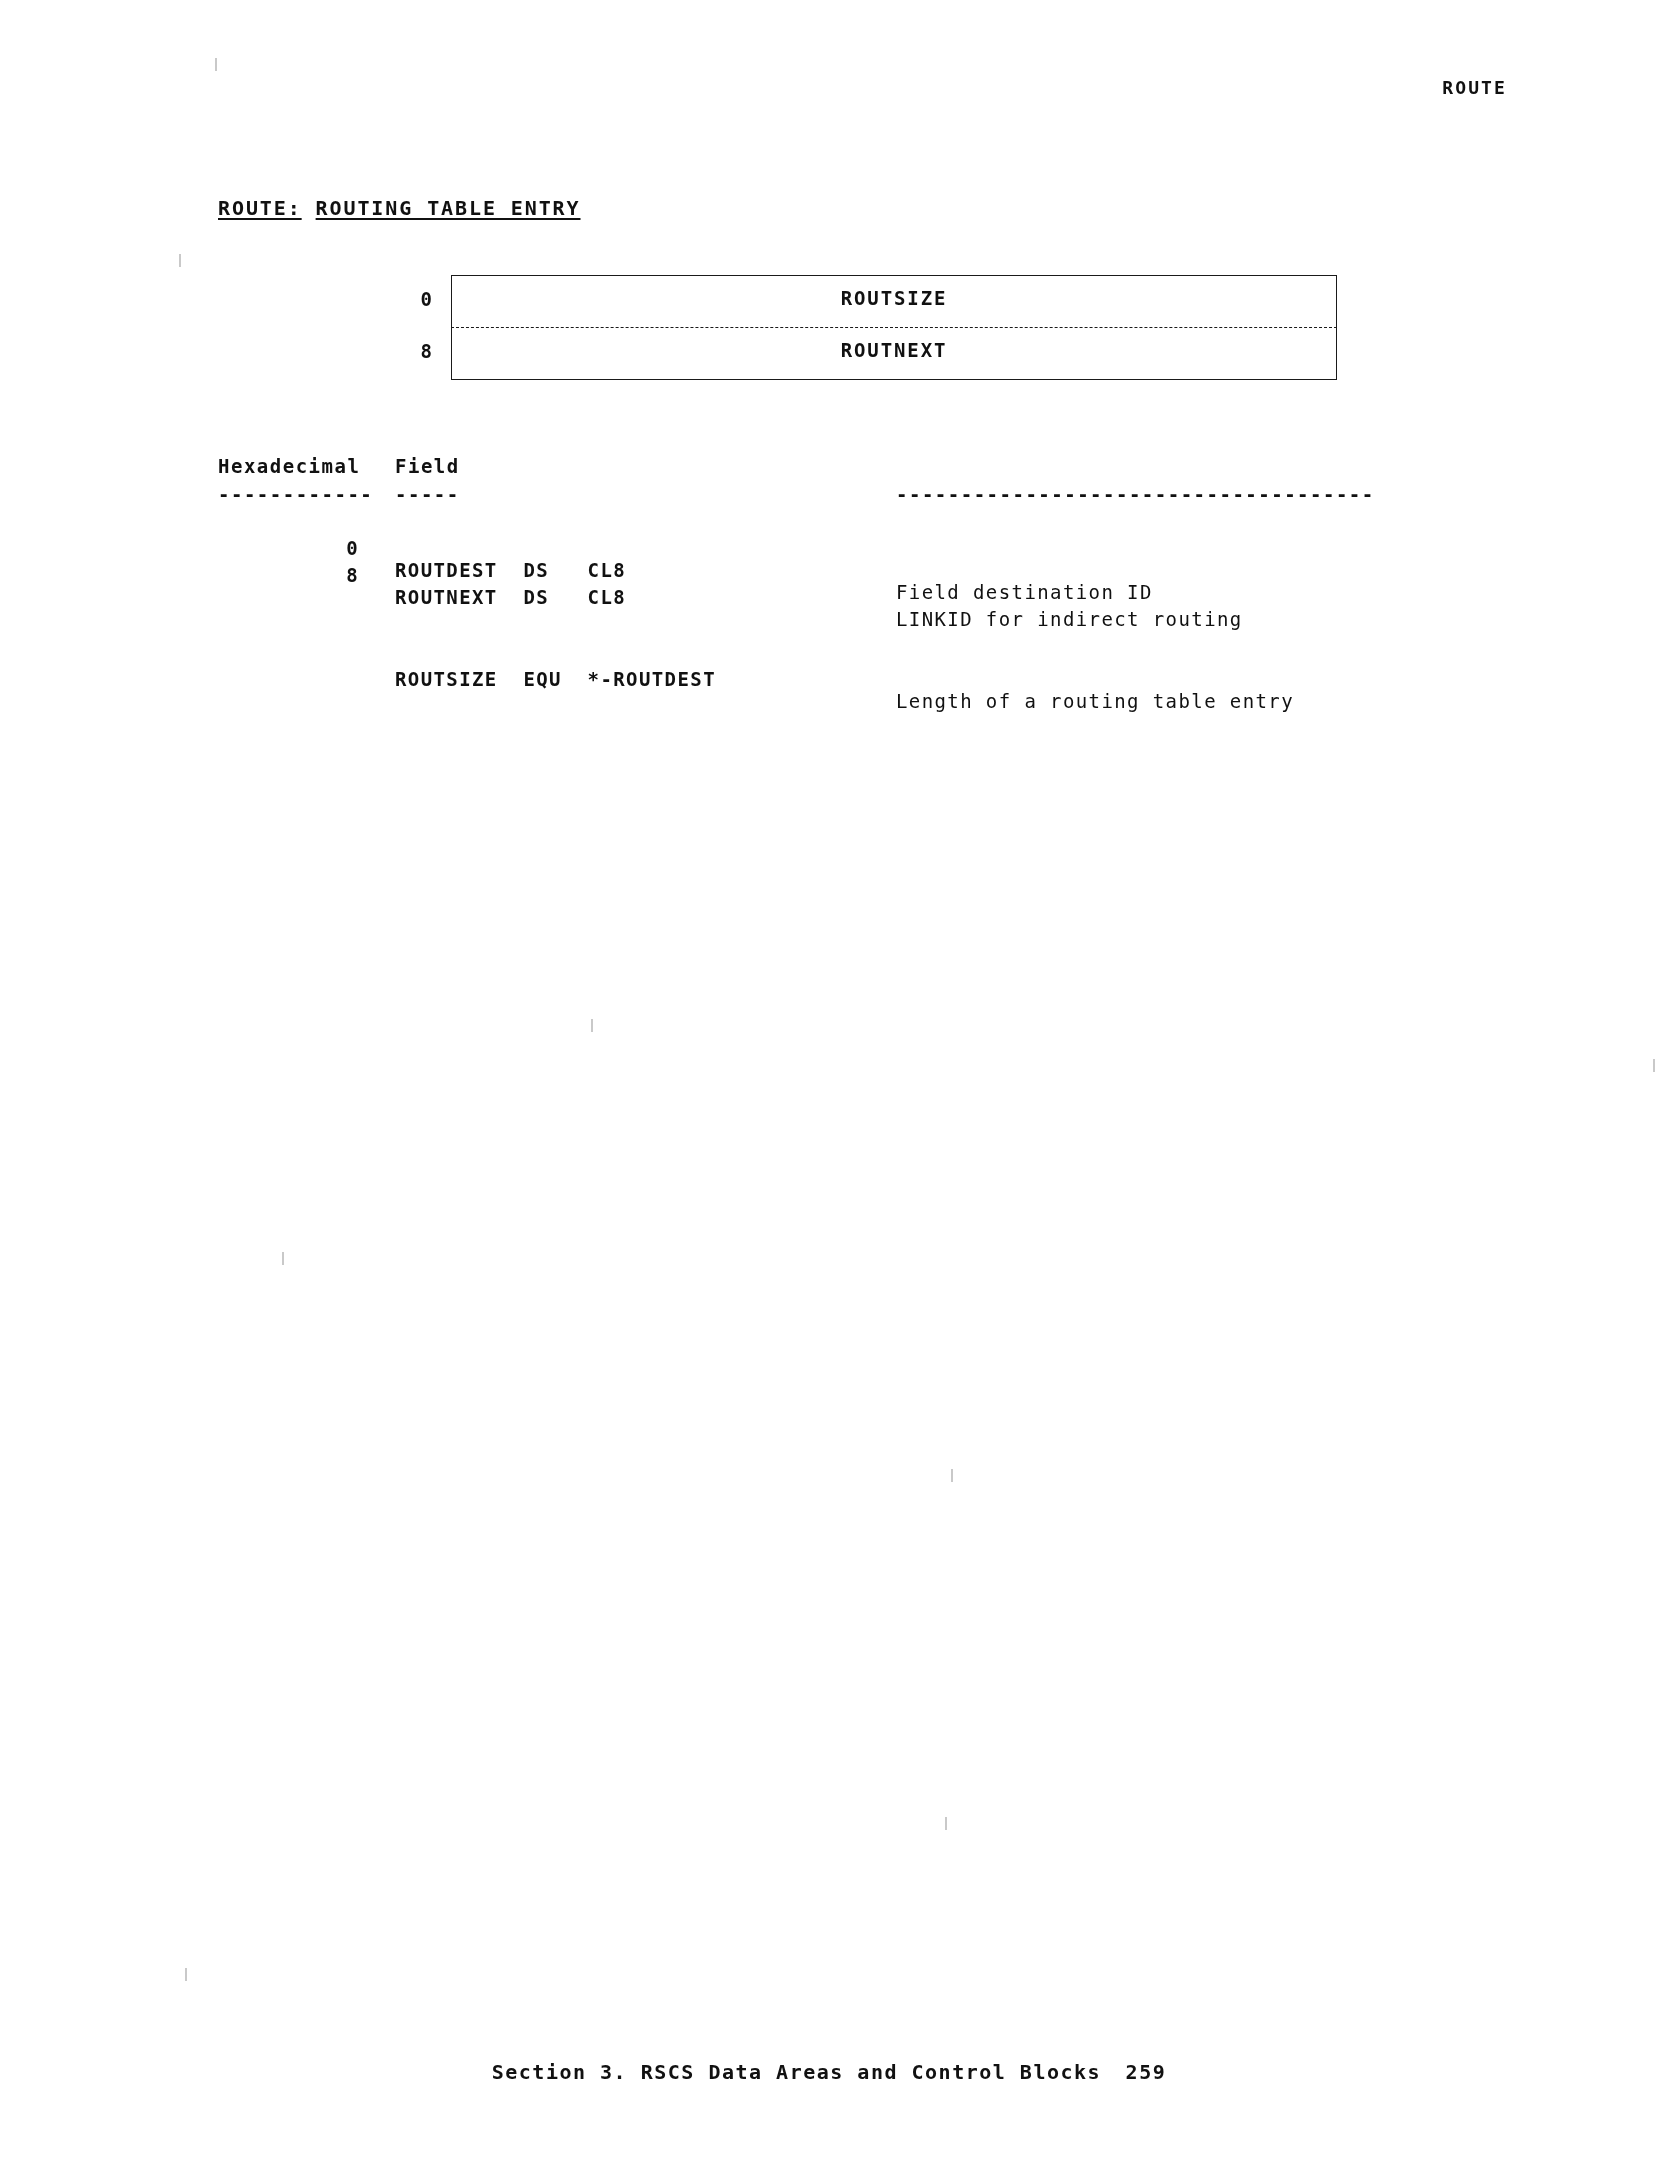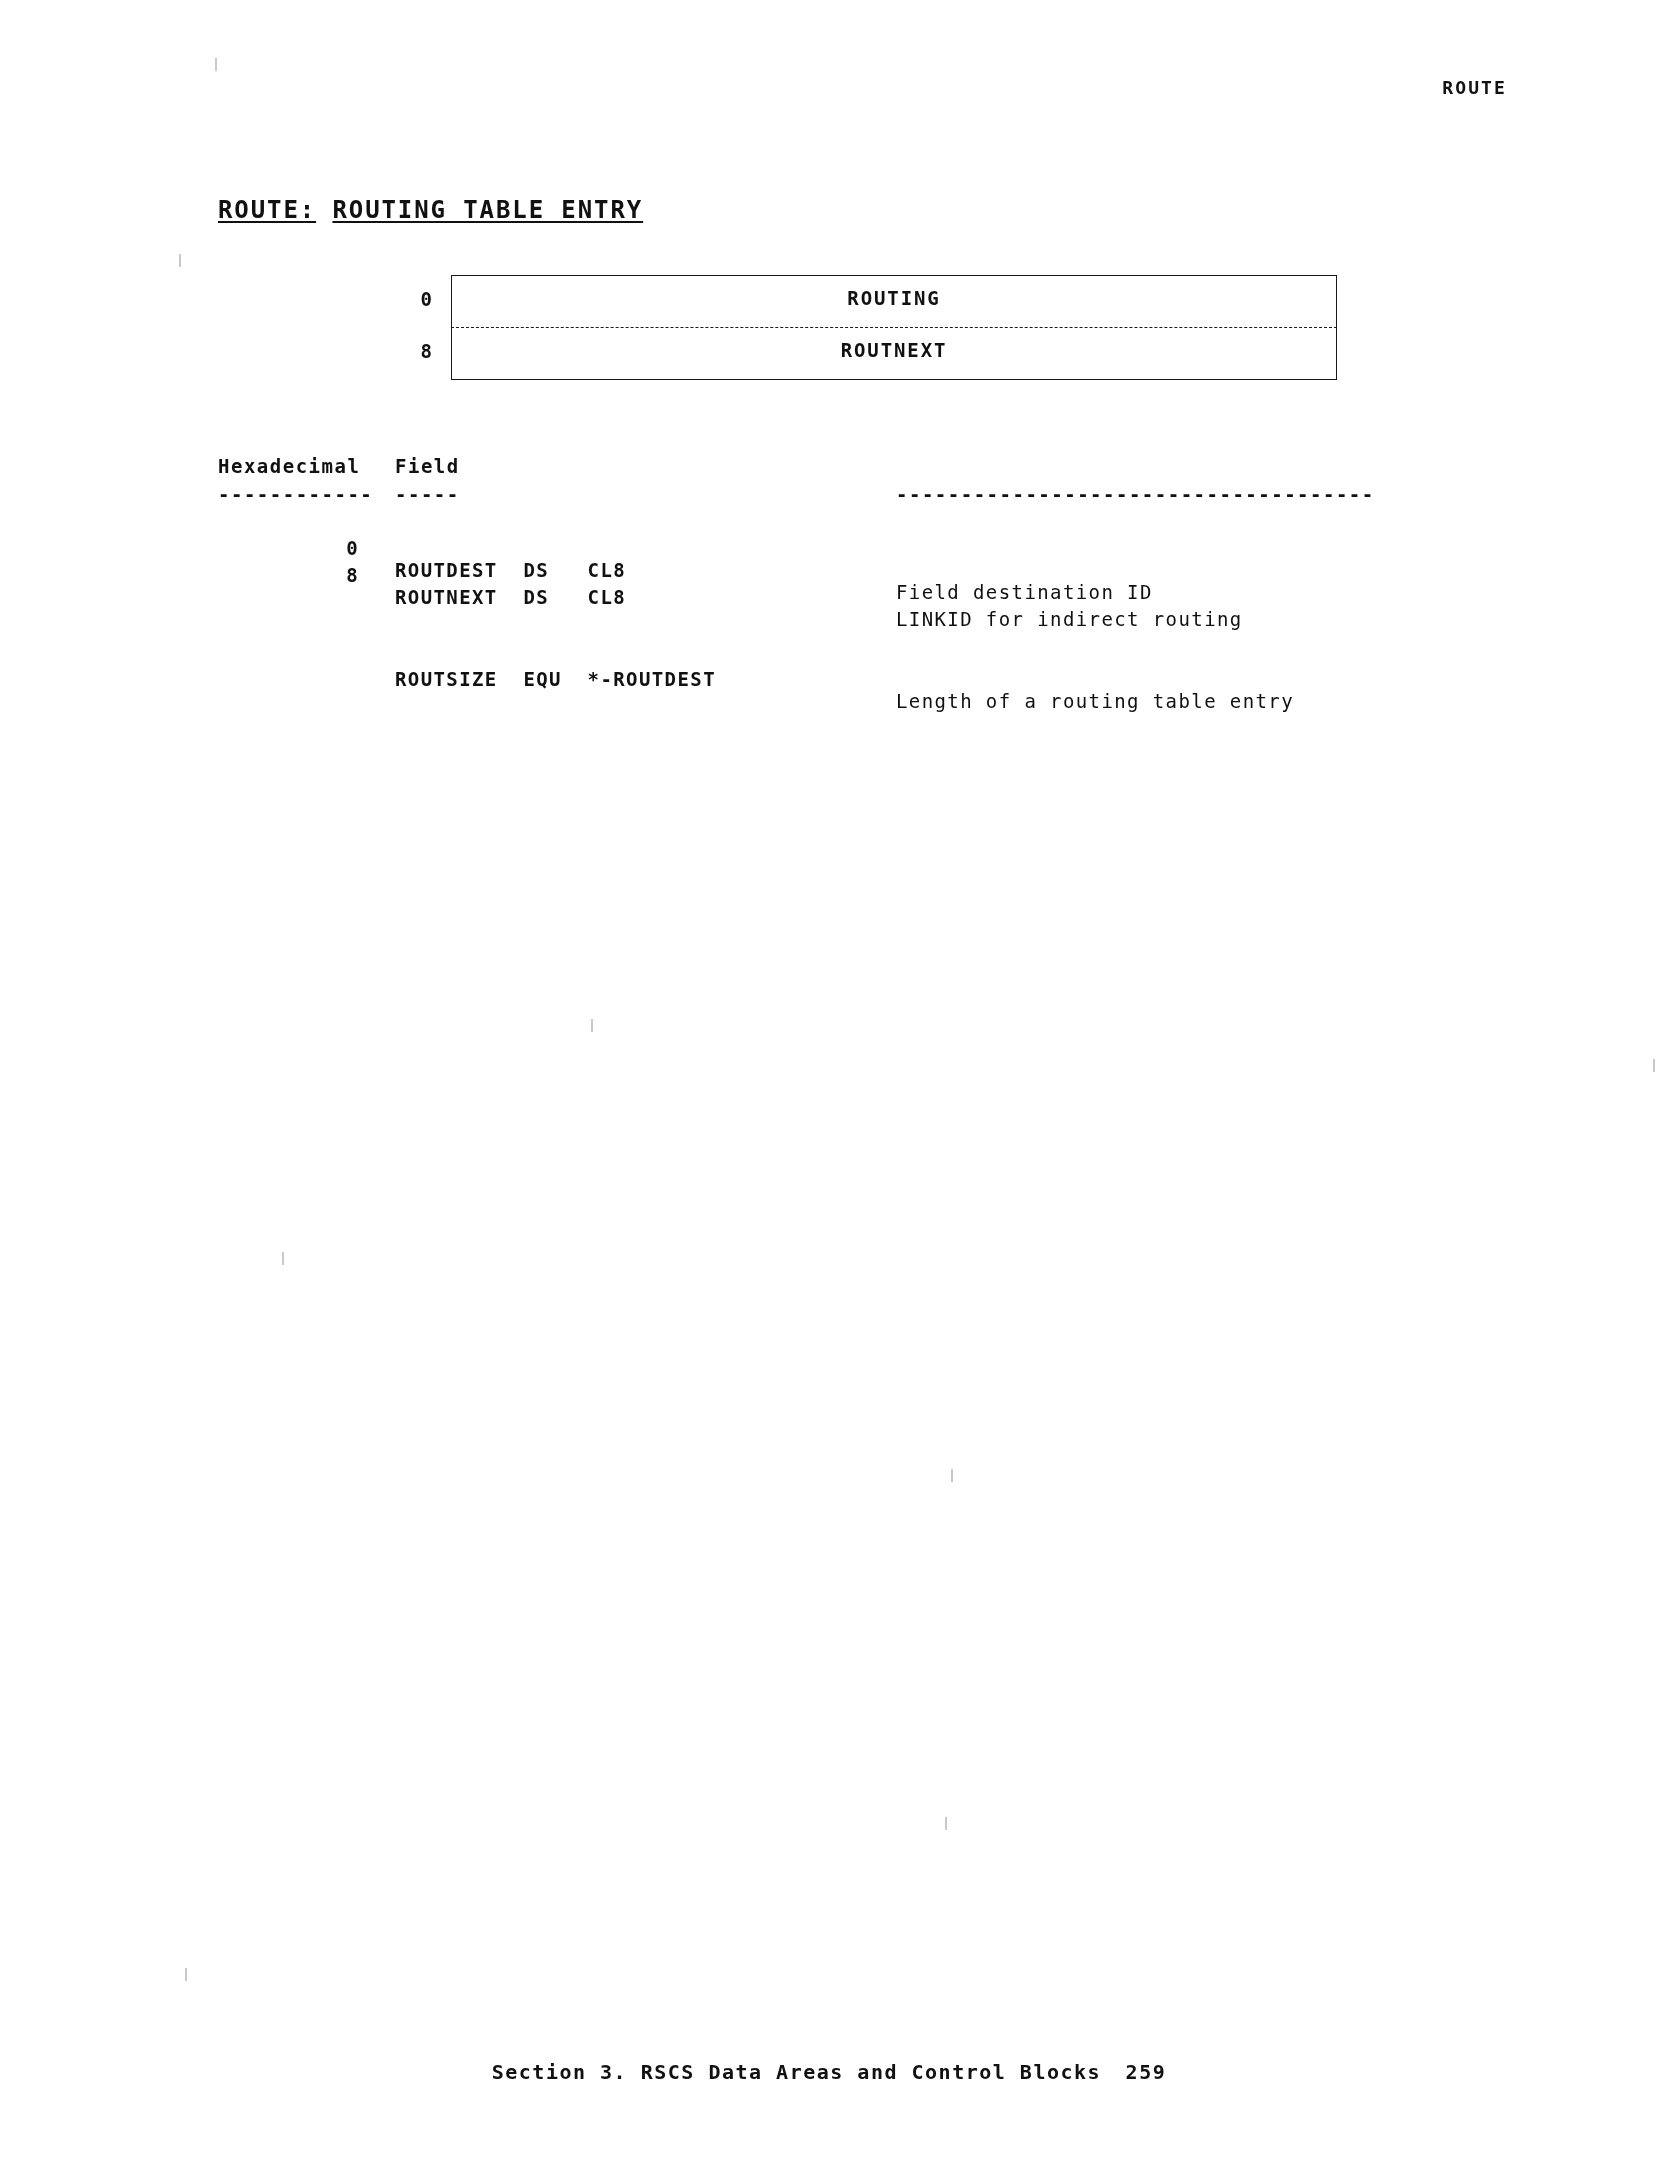--- a/index.html
+++ b/index.html
@@ -28,21 +28,21 @@
     top: 77px;
     font-size: 18px;
     letter-spacing: 2.1px;
     font-weight: 700;
   }
   
   .section-title {
     position: absolute;
     left: 218px;
     top: 196px;
-    font-size: 24px;
+    font-size: 20px;
     font-weight: 700;
     letter-spacing: 1.9px;
     white-space: pre;
   }
   .section-title .u {
     text-decoration: underline;
     text-underline-offset: 2.8px;
   }
   
   .diagram {
@@ -189,21 +189,21 @@
 
   <div class="section-title"><span class="u">ROUTE:</span> <span class="u">ROUTING TABLE ENTRY</span></div>
 
   <div class="diagram">
 
     <div class="hline solidish" style="top:0px;"></div>
 
     <div class="diagram-row">
       <div class="disp">0</div>
       <div class="cell">
-        <div class="label">ROUTING</div>
+        <div class="label">ROUTSIZE</div>
       </div>
     </div>
 
     <div class="hline" style="top:52px;"></div>
 
     <div class="diagram-row">
       <div class="disp">8</div>
       <div class="cell">
         <div class="label">ROUTNEXT</div>
       </div>

